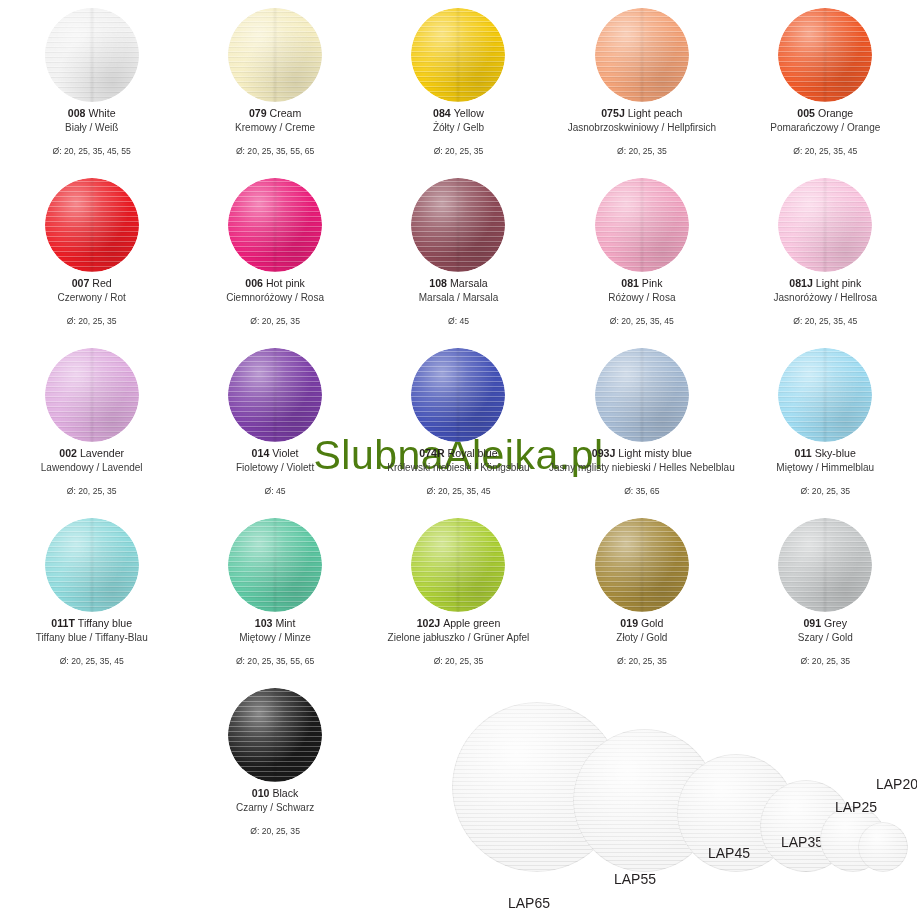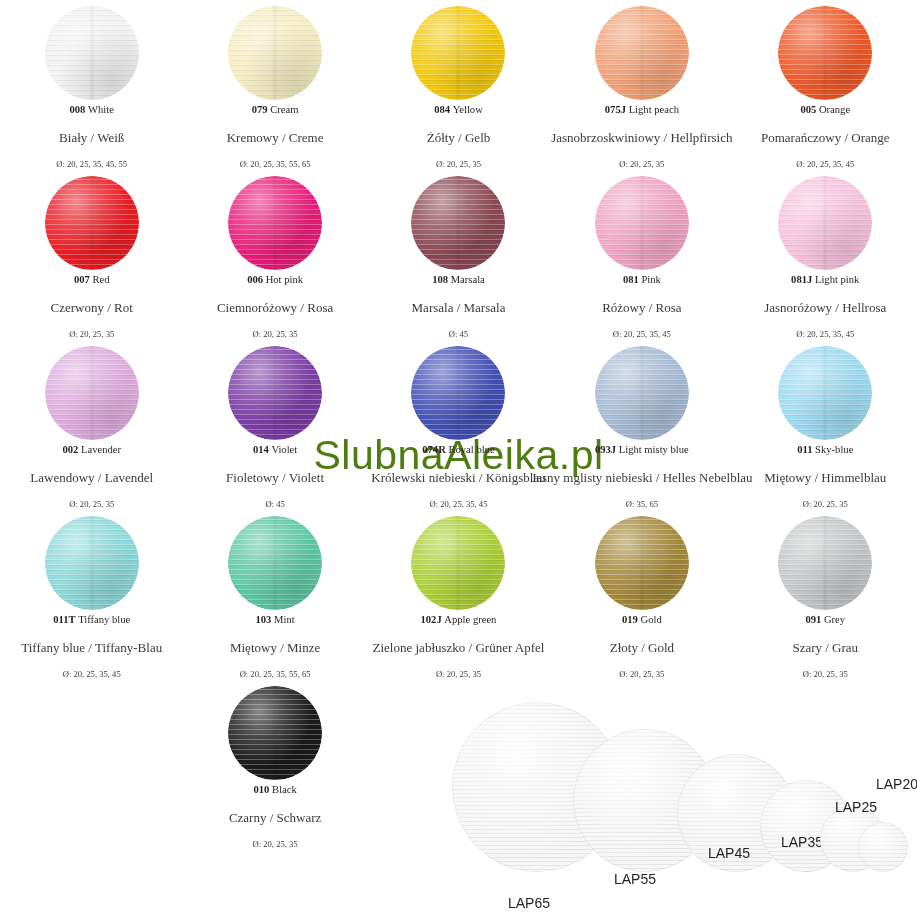--- a/index.html
+++ b/index.html
@@ -39,21 +39,20 @@
   
   #grid {
     position: relative;
     z-index: 2;
     padding: 0;
   }
   .srow {
     display: flex;
     width: 917px;
     height: 170px;
-    font-family: Liberation Serif, serif;
   }
   .cell {
     width: 183.4px;
     position: relative;
     display: flex;
     flex-direction: column;
     align-items: center;
   }
   .cell.empty { visibility: hidden; }
 
@@ -109,23 +108,23 @@
 
   
   .caption { text-align: center; line-height: 1.42; }
   .cap-main {
     font-size: 10.6px;
     color: #231f20;
     white-space: nowrap;
   }
   .cap-main .code { font-weight: bold; }
   .cap-sub {
-    font-size: 13px;
+    font-size: 10px;
     color: #3a3a3a;
-    margin-top: 12px;
+    margin-top: 0;
     white-space: nowrap;
   }
   .cap-sizes {
     font-size: 8.6px;
     color: #3a3a3a;
     margin-top: 10px;
     white-space: nowrap;
   }
 
   
@@ -476,21 +475,21 @@
           <div class="ball-wrap">
             <div class="ball">
               <div class="base" style="background: rgb(198, 201, 202);"></div>
               <div class="ribs"></div>
               <div class="seam"></div>
               <div class="sheen"></div>
             </div>
           </div>
           <div class="caption">
             <div class="cap-main"><span class="code">091</span><span>&nbsp;Grey</span></div>
-            <div class="cap-sub">Szary / Grau</div>
+            <div class="cap-sub">Szary / Gold</div>
             <div class="cap-sizes">Ø: 20, 25, 35</div>
           </div>
         </div>
       </div>
       <div class="srow">
         <div class="cell empty"></div>
         <div class="cell">
           <div class="ball-wrap">
             <div class="ball">
               <div class="base" style="background: rgb(28, 28, 28);"></div>

